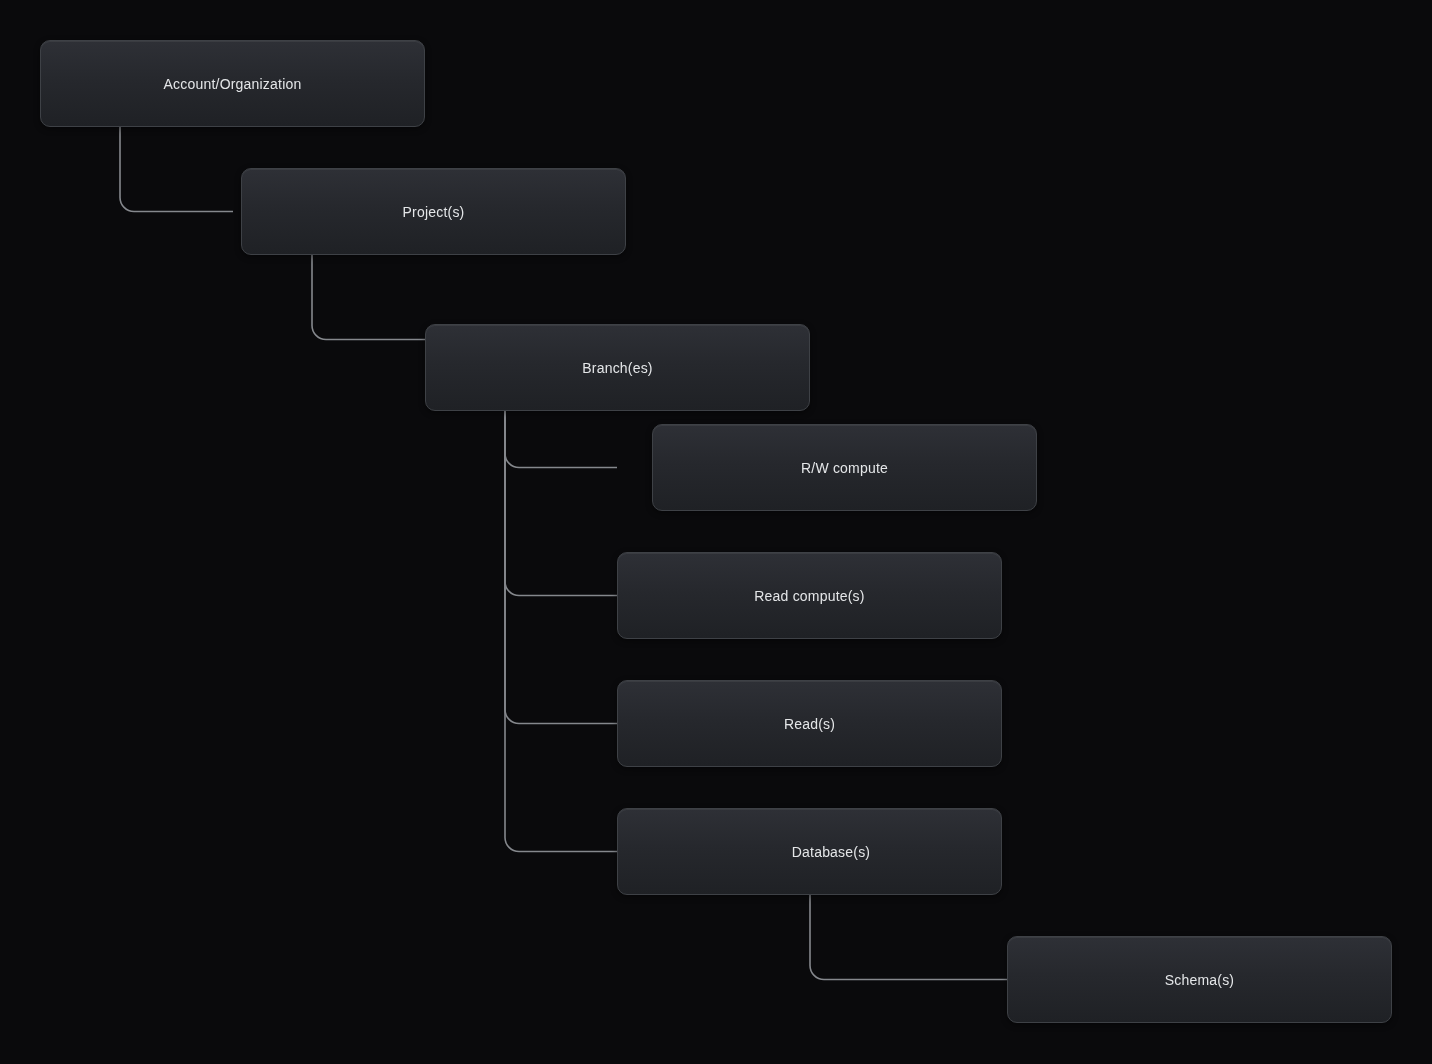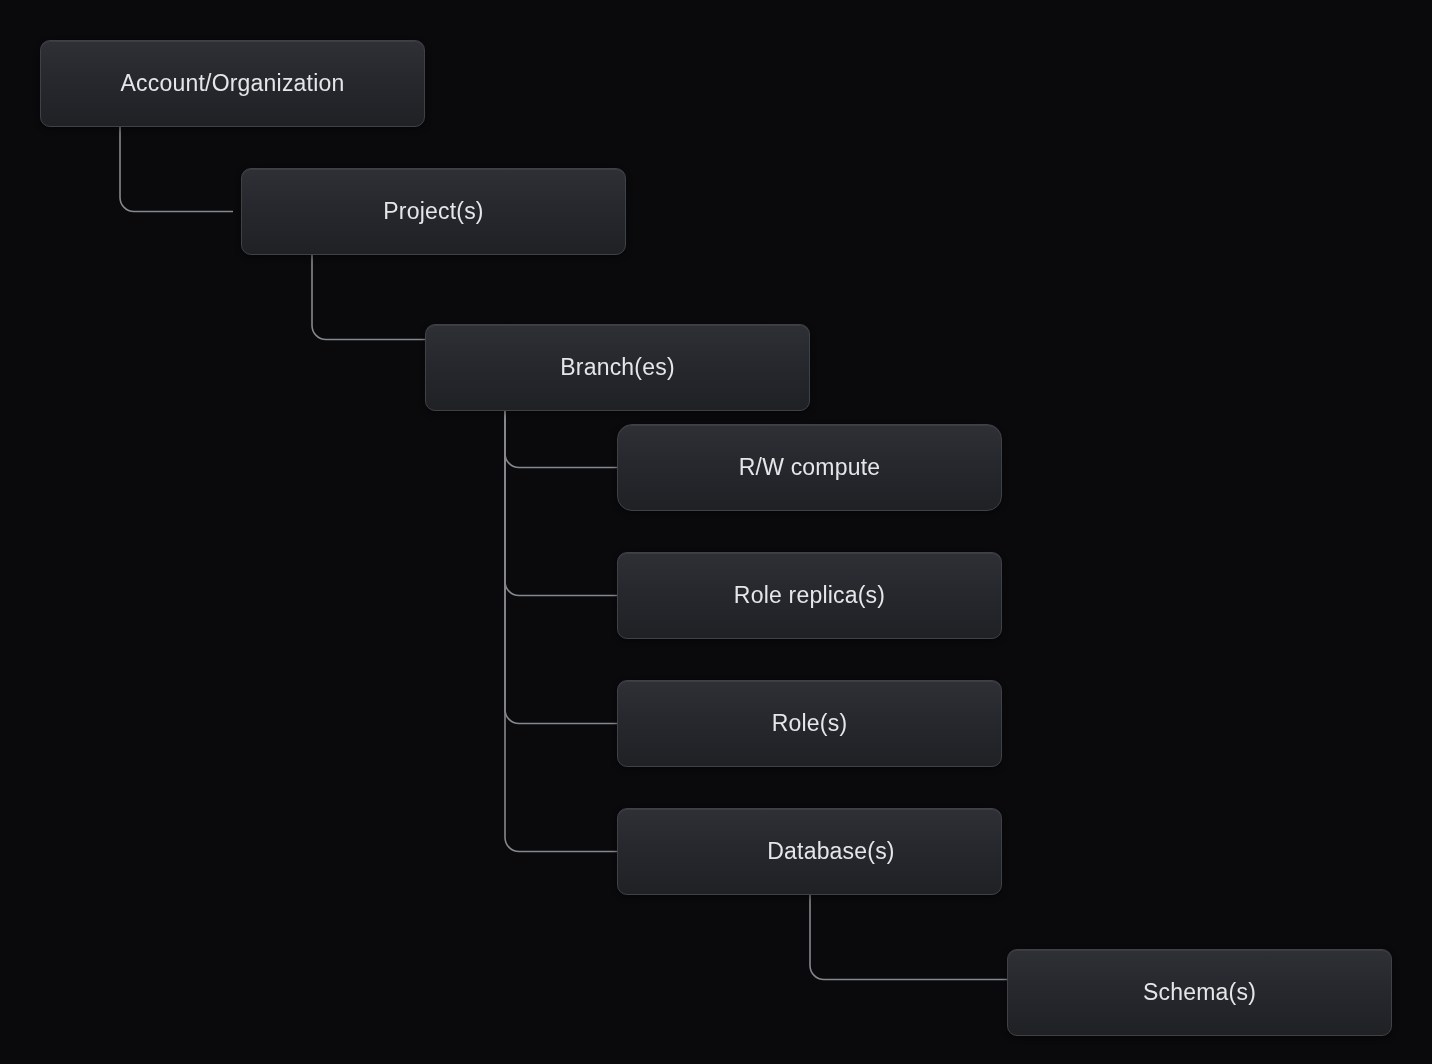--- a/index.html
+++ b/index.html
@@ -36,21 +36,21 @@
     border-radius: 10px;
     border: 1px solid #3e4146;
     background: linear-gradient(180deg, #2e3036 0%, #26282d 45%, #1f2125 100%);
     box-shadow: inset 0 1px 0 rgba(255,255,255,0.06), 0 2px 6px rgba(0,0,0,0.45);
     display: flex;
     align-items: center;
     justify-content: center;
   }
   .node-label {
     color: #e4e6e8;
-    font-size: 23px;
+    font-size: 14px;
     font-weight: 400;
     letter-spacing: 0.2px;
     white-space: nowrap;
   }
 </style>
 </head>
 <body>
 
 <div class="stage">
   <svg class="connector-layer" viewBox="0 0 1432 1064" xmlns="http://www.w3.org/2000/svg">
@@ -65,29 +65,29 @@
   <div id="nodes">
       <div class="node" style="left: 40px; top: 40px;">
         <span class="node-label">Account/Organization</span>
       </div>
       <div class="node" style="left: 233px; top: 168px; margin-left: 8px;">
         <span class="node-label">Project(s)</span>
       </div>
       <div class="node" style="left: 425px; top: 296px; margin-top: 28px;">
         <span class="node-label">Branch(es)</span>
       </div>
-      <div class="node" style="left: 617px; top: 424px; border-radius: 15px;">
+      <div class="node" style="left: 652px; top: 424px;">
         <span class="node-label">R/W compute</span>
       </div>
       <div class="node" style="left: 617px; top: 552px;">
-        <span class="node-label">Role replica(s)</span>
+        <span class="node-label">Read compute(s)</span>
       </div>
       <div class="node" style="left: 617px; top: 680px;">
-        <span class="node-label">Role(s)</span>
+        <span class="node-label">Read(s)</span>
       </div>
       <div class="node" style="left: 617px; top: 808px; padding-left: 43px;">
         <span class="node-label">Database(s)</span>
       </div>
-      <div class="node" style="left: 1007px; top: 936px; margin-top: 13px;">
+      <div class="node" style="left: 1007px; top: 936px;">
         <span class="node-label">Schema(s)</span>
       </div>
     </div>
 </div>
 
 </body></html>

